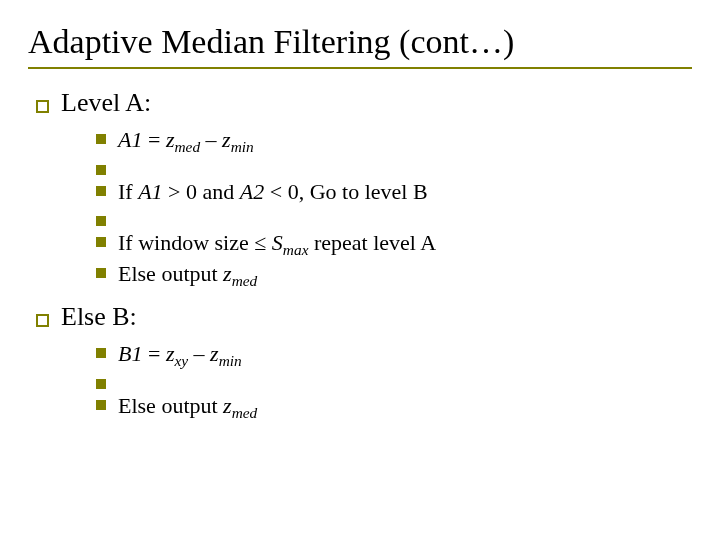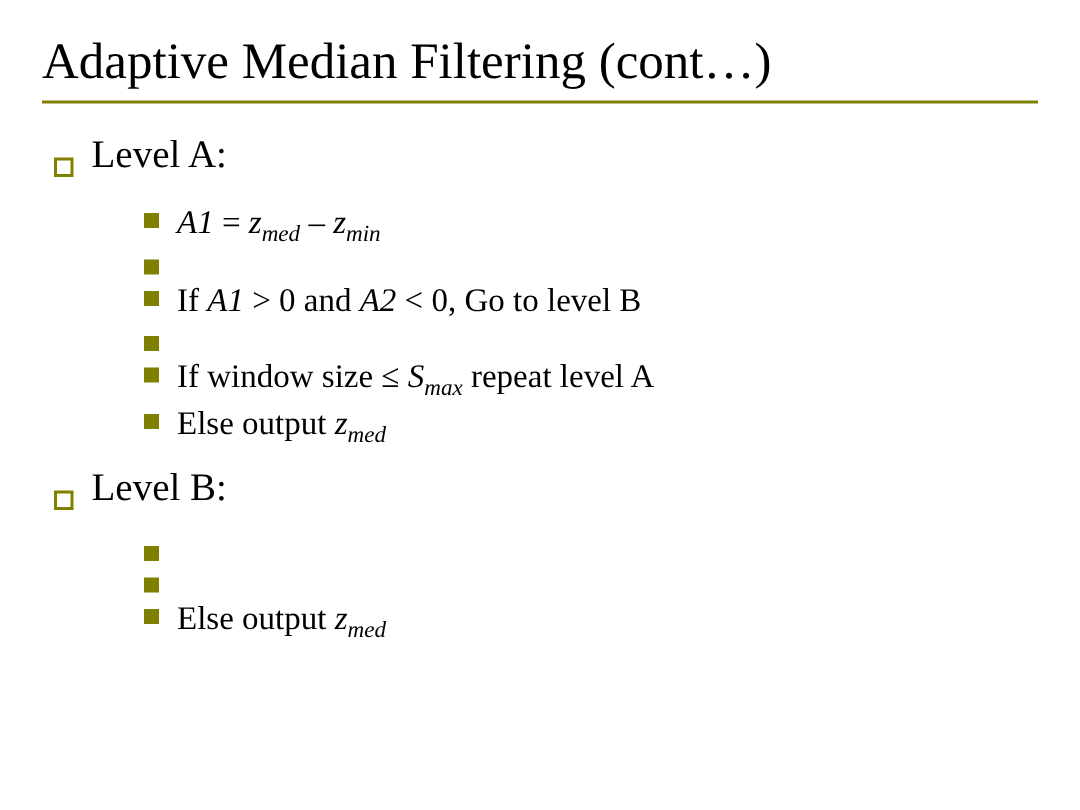--- a/index.html
+++ b/index.html
@@ -24,38 +24,38 @@
   .title-rule {
     border: none;
     border-top: 2px solid #808000;
     margin: 0 0 18px 0;
   }
   .lvl1 {
     margin: 0 0 14px 8px;
   }
   .lvl1-item {
     display: flex;
-    align-items: flex-end;
+    align-items: center;
     margin-bottom: 8px;
   }
   .lvl1-bullet {
     width: 13px;
     height: 13px;
     border: 2px solid #808000;
     box-sizing: border-box;
     margin-top: 8px;
     margin-right: 12px;
     flex: 0 0 auto;
   }
   .lvl1-text {
     font-size: 26px;
     line-height: 1.2;
   }
   .lvl2 {
-    margin: 16px 0 0 60px;
+    margin: 0 0 0 60px;
   }
   .lvl2-item {
     display: flex;
     align-items: flex-start;
     margin-bottom: 3px;
   }
   .lvl2-bullet {
     width: 10px;
     height: 10px;
     background: #808000;
@@ -104,25 +104,26 @@
       <div class="lvl2-item">
         <span class="lvl2-bullet"></span>
         <span class="lvl2-text">Else output <span class="it">z</span><sub>med</sub></span>
       </div>
     </div>
   </div>
 
   <div class="lvl1">
     <div class="lvl1-item">
       <span class="lvl1-bullet"></span>
-      <span class="lvl1-text">Level B:</span>
+      <span class="lvl1-text">Else B:</span>
     </div>
     <div class="lvl2">
       <div class="lvl2-item">
         <span class="lvl2-bullet"></span>
+        <span class="lvl2-text"><span class="it">B1</span> = <span class="it">z</span><sub>xy</sub> – <span class="it">z</span><sub>min</sub></span>
       </div>
       <div class="lvl2-item">
         <span class="lvl2-bullet"></span>
       </div>
       <div class="lvl2-item">
         <span class="lvl2-bullet"></span>
         <span class="lvl2-text">Else output <span class="it">z</span><sub>med</sub></span>
       </div>
     </div>
   </div>

